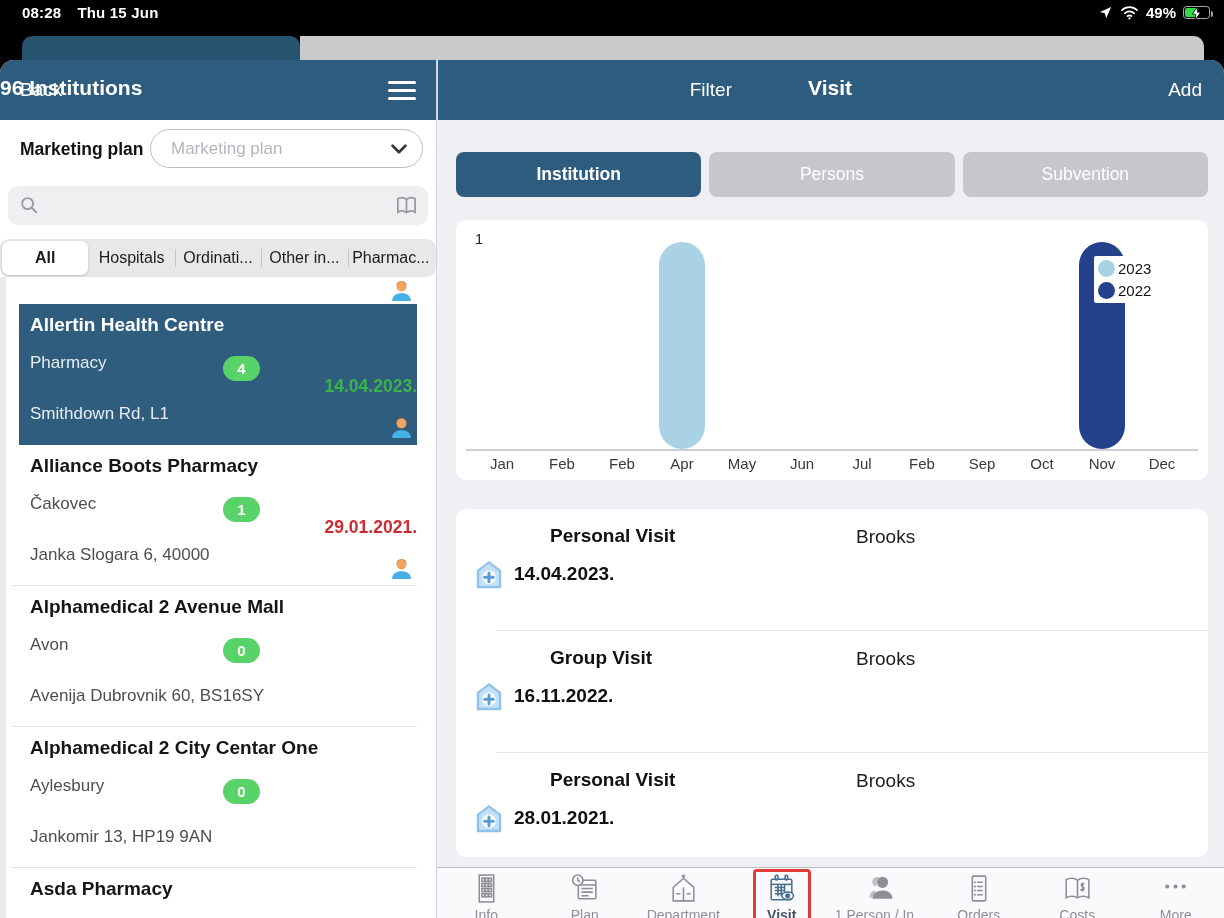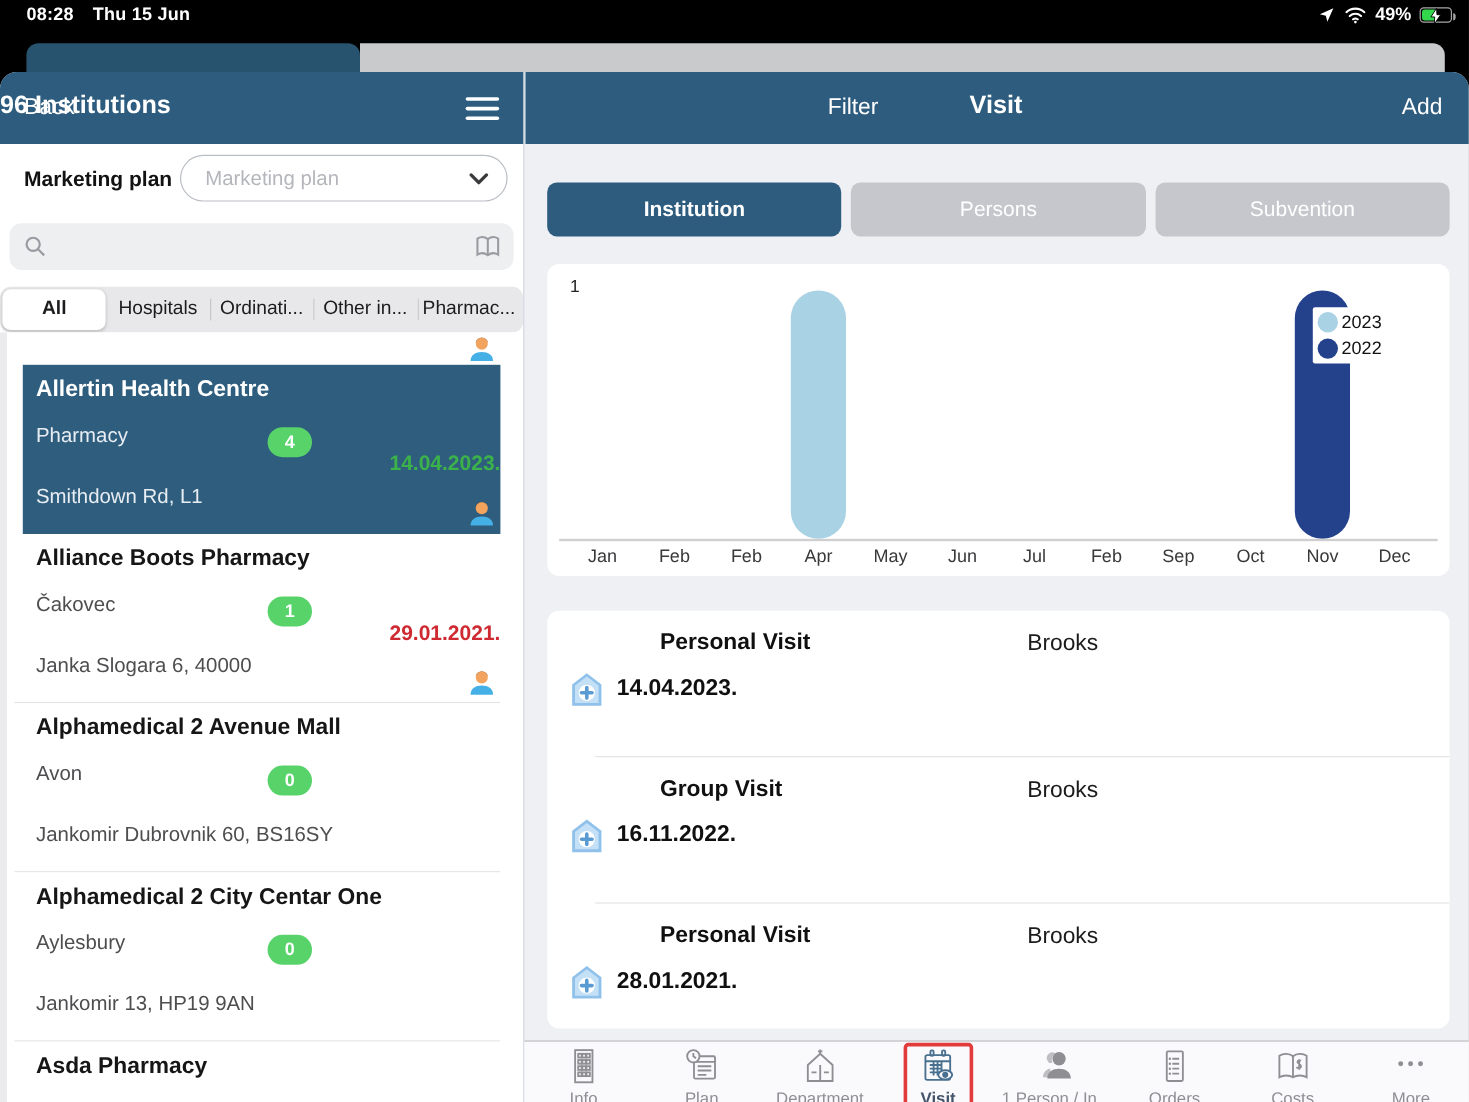--- a/index.html
+++ b/index.html
@@ -239,21 +239,21 @@
               <path d="M12 3.2 a5 5 0 0 1 5 4.3 c-1.5-1.8-3-2.4-5-2.4 s-3.5.6-5 2.4 a5 5 0 0 1 5-4.3 Z" fill="#a96a33"></path>
               <circle cx="12" cy="8.2" r="4.8" fill="#f2a45f"></circle>
               <path d="M3 22 c0-5 4-7.3 9-7.3 s9 2.3 9 7.3 Z" fill="#45b0e6"></path>
             </svg></span>
           <div class="divider"></div>
         </div>
         <div class="inst-row">
           <div class="row-title">Alphamedical 2 Avenue Mall</div>
           <div class="row-city">Avon</div>
           <div class="row-badge">0</div>
-          <div class="row-addr">Jankomir Dubrovnik 60, BS16SY</div>
+          <div class="row-addr">Avenija Dubrovnik 60, BS16SY</div>
           <div class="divider"></div>
         </div>
         <div class="inst-row">
           <div class="row-title">Alphamedical 2 City Centar One</div>
           <div class="row-city">Aylesbury</div>
           <div class="row-badge">0</div>
           <div class="row-addr">Jankomir 13, HP19 9AN</div>
           <div class="divider"></div>
         </div>
         <div class="inst-row">

